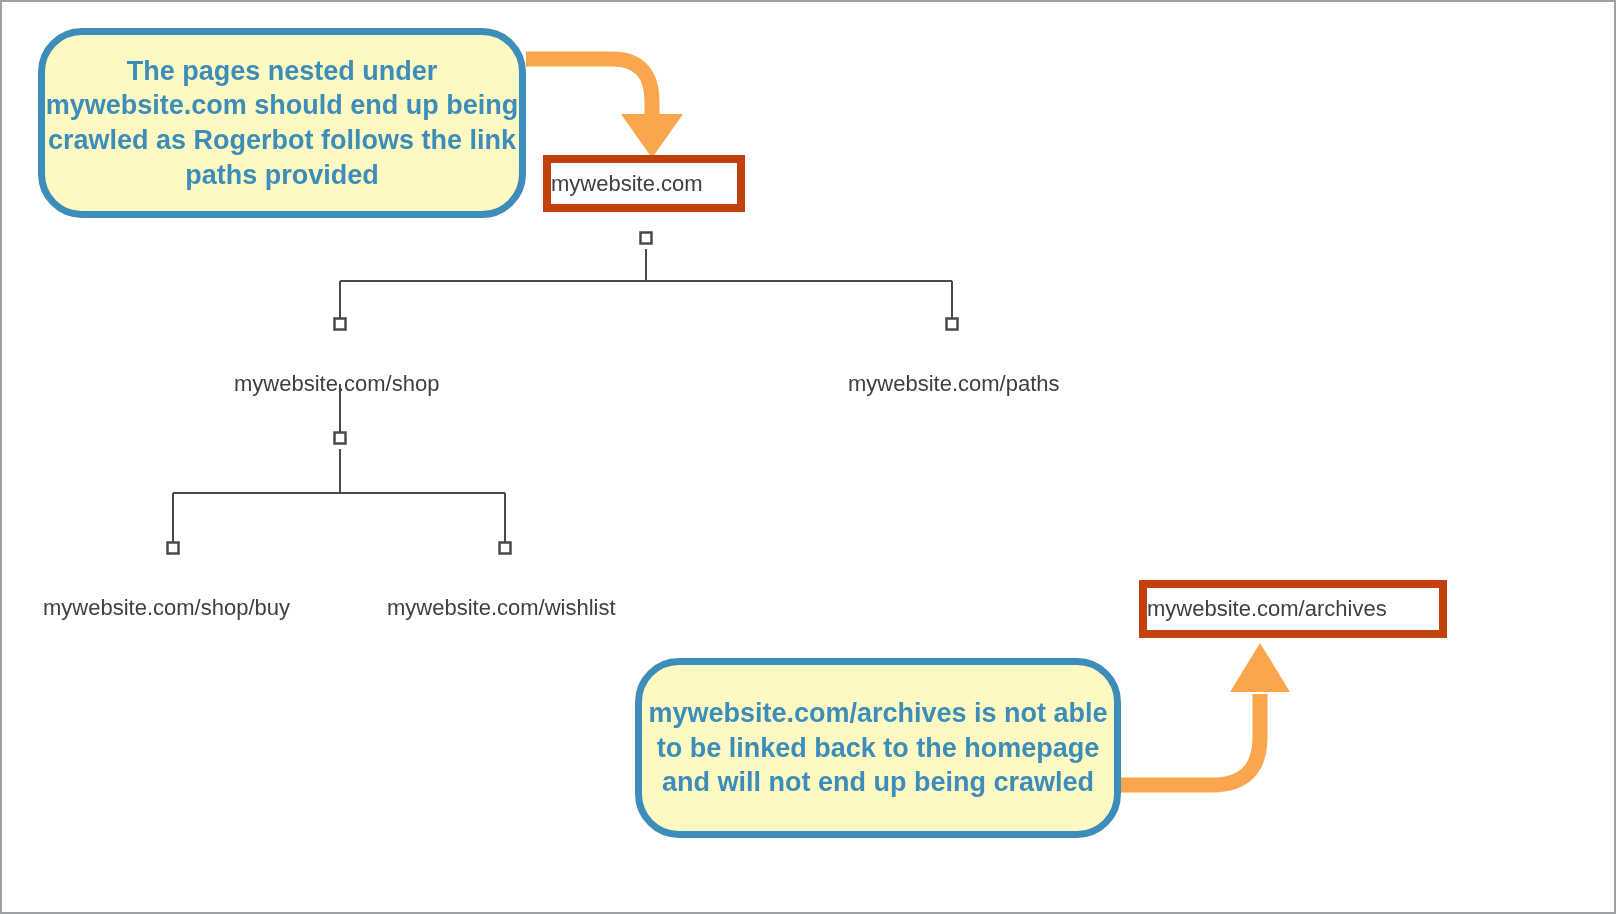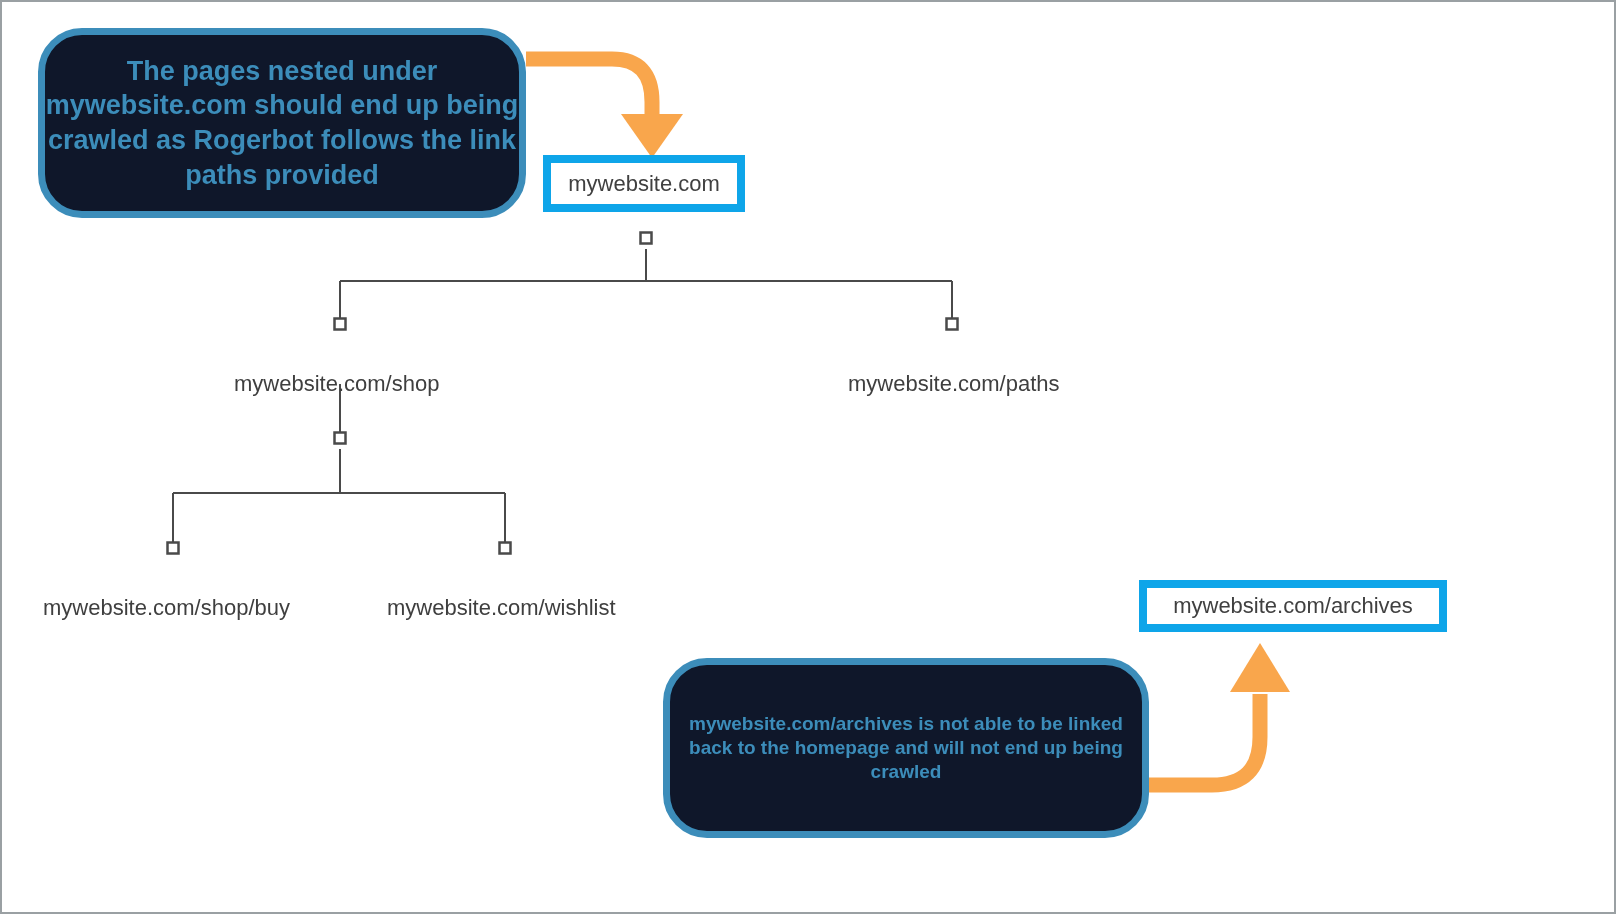--- a/index.html
+++ b/index.html
@@ -24,21 +24,21 @@
     top: 0;
     width: 1616px;
     height: 914px;
     pointer-events: none;
   }
 
   
   .callout {
     position: absolute;
     box-sizing: border-box;
-    background: #0f172a;
+    background: #fef9c3;
     border: 7px solid #3c8dba;
     border-radius: 44px;
     display: flex;
     align-items: center;
     justify-content: center;
     text-align: center;
     color: #3c8dba;
     z-index: 3;
   }
   .callout .callout-text {
@@ -52,50 +52,48 @@
     width: 488px;
     height: 190px;
     font-size: 27px;
     font-weight: bold;
   }
   #callout-bottom {
     left: 633px;
     top: 656px;
     width: 486px;
     height: 180px;
-    font-size: 19px;
+    font-size: 27px;
     font-weight: bold;
-    margin-left: 28px;
   }
 
   
   .page-box {
     position: absolute;
     box-sizing: border-box;
     background: #ffffff;
-    border: 8px solid #0ea5e9;
+    border: 8px solid #c2410c;
     display: flex;
     align-items: center;
-    justify-content: center;
     color: #404040;
     z-index: 3;
     white-space: nowrap;
   }
   #box-home {
     left: 541px;
     top: 153px;
     width: 202px;
     height: 57px;
     font-size: 22px;
   }
   #box-archives {
     left: 1137px;
     top: 578px;
     width: 308px;
-    height: 52px;
+    height: 58px;
     font-size: 22px;
   }
 
   
   .tree-label {
     position: absolute;
     color: #3f3f3f;
     font-size: 22px;
     white-space: nowrap;
     z-index: 2;

